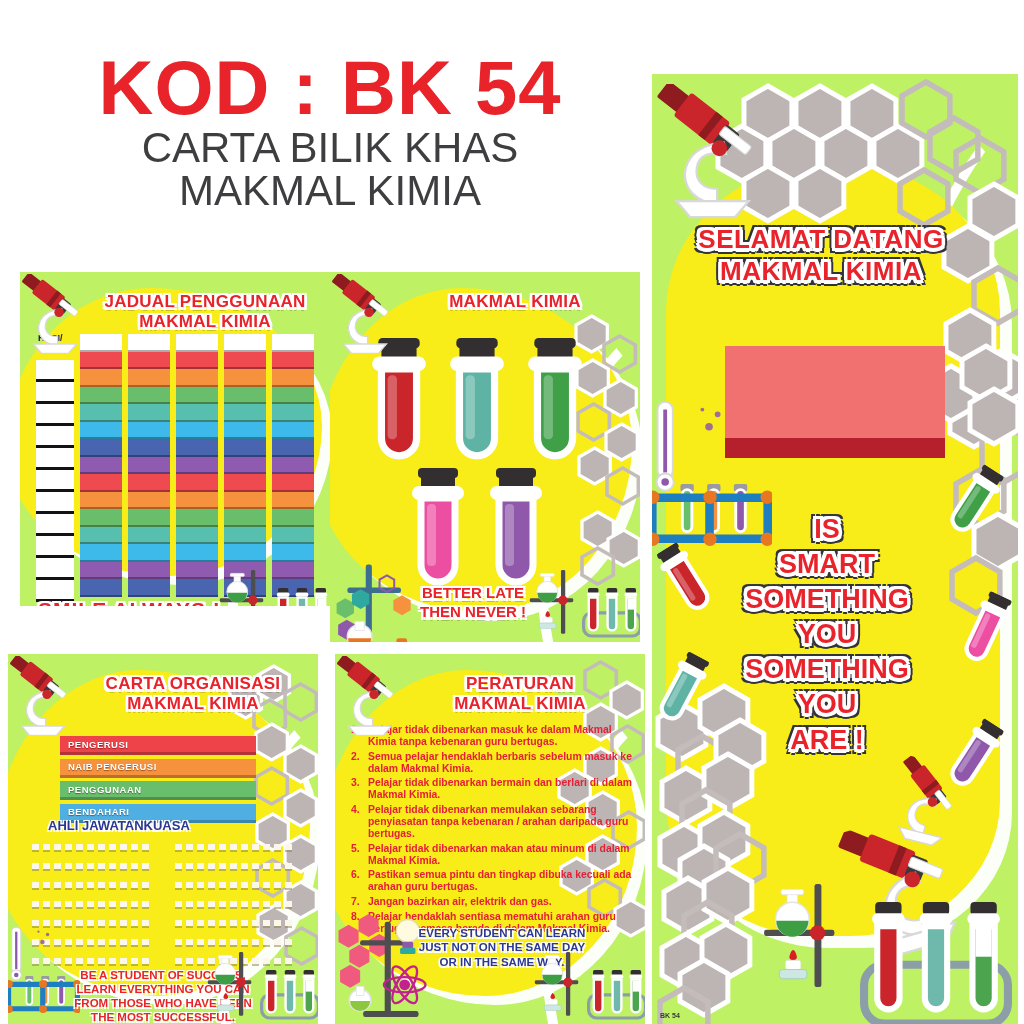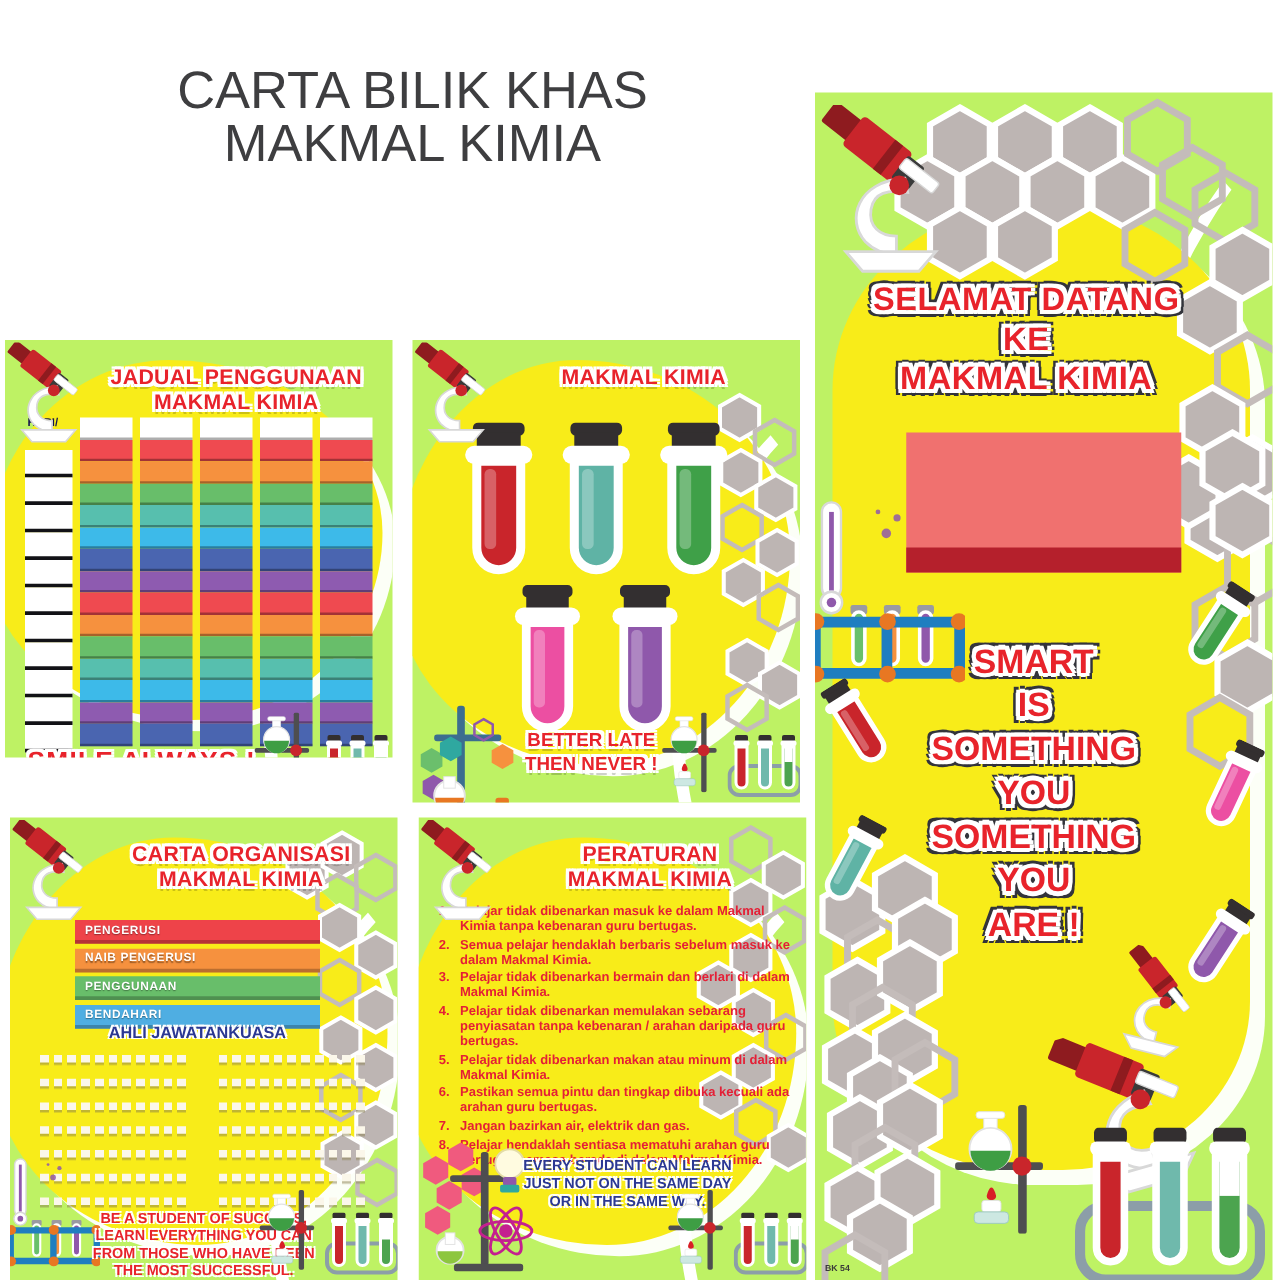--- a/index.html
+++ b/index.html
@@ -4,21 +4,21 @@
 <style>
   html,body{margin:0;padding:0;background:#ffffff;}
   .canvas{position:relative;width:1024px;height:1024px;background:#ffffff;overflow:hidden;
           font-family:"Liberation Sans",sans-serif;}
   
   .title-block{position:absolute;left:50px;top:50px;width:560px;text-align:center;}
   .title-code{font-size:76px;font-weight:bold;color:#e82329;line-height:1.0;letter-spacing:1px;}
   .title-sub{font-size:42px;color:#3e3e40;line-height:1.03;}
   
   .panel{position:absolute;background:#bef264;overflow:hidden;margin-top:44px;}
-  #p1{left:4px;top:228px;width:310px;height:334px;}
+  #p1{left:20px;top:228px;width:310px;height:334px;}
   #p2{left:330px;top:228px;width:310px;height:370px;}
   #p3{left:8px;top:610px;width:310px;height:372px;}
   #p4{left:335px;top:610px;width:310px;height:372px;}
   #poster{left:652px;top:30px;width:366px;height:956px;}
   .blob{position:absolute;z-index:1;background:#f8ec19;left:-14px;right:8px;top:16px;bottom:30px;
         border-radius:46% 54% 48% 52% / 55% 48% 52% 45%;
         box-shadow:10px 9px 0 rgba(255,255,255,.95);}
   #poster .blob{left:14px;right:18px;top:88px;bottom:94px;
         border-radius:165px 165px 150px 150px / 150px 150px 135px 135px;
         box-shadow:12px 12px 0 rgba(255,255,255,.95);}
@@ -60,21 +60,21 @@
   .tubes-bot{position:absolute;z-index:3;left:78px;top:196px;display:flex;gap:18px;}
   .p-footer-2{position:absolute;z-index:4;left:62px;top:312px;width:162px;text-align:center;
               font-size:15px;line-height:1.25;}
   .icon-hexstand{position:absolute;z-index:4;left:2px;top:288px;width:92px;}
   
   .org-bars{position:absolute;z-index:3;left:52px;top:82px;width:196px;}
   .org-bar{height:16px;margin-bottom:3.6px;display:flex;align-items:center;padding-left:8px;
            border-bottom:3px solid rgba(0,0,0,.24);}
   .org-bar span{color:#ffffff;font-size:9.5px;font-weight:bold;letter-spacing:.5px;
            text-shadow:0 1px 1px rgba(0,0,0,.4);}
-  .ahli{position:absolute;z-index:3;left:40px;top:164px;width:220px;text-align:center;font-size:13px;}
+  .ahli{position:absolute;z-index:3;left:40px;top:164px;width:220px;text-align:left;font-size:13px;}
   .dashes{position:absolute;z-index:3;left:24px;top:190px;width:262px;display:grid;
           grid-template-columns:1fr 1fr;column-gap:24px;row-gap:13px;}
   .dash{height:6px;background:repeating-linear-gradient(90deg,#fbf7ea 0 7px,rgba(0,0,0,0) 7px 11px);
         filter:drop-shadow(0 2px 0 rgba(135,125,75,.5));}
   .p-footer-3{position:absolute;z-index:4;left:58px;top:314px;width:194px;text-align:center;
               font-size:11.5px;line-height:1.22;}
   .icon-bluerack{position:absolute;z-index:4;left:-2px;top:272px;width:74px;}
   
   .rules{position:absolute;z-index:3;left:16px;top:70px;width:286px;list-style:none;margin:0;padding:0;}
   .rules li{display:flex;margin-bottom:3px;color:#e41f36;font-weight:bold;
@@ -223,20 +223,21 @@
       <circle cx="30" cy="112" r="14" fill="#ffffff" stroke="#e2e2e2" stroke-width="2"></circle>
       <path d="M17 113 a13 13 0 0 0 26 0 z" fill="#8dc63f"></path>
       <rect x="25" y="94" width="10" height="12" fill="#ffffff" stroke="#e2e2e2"></rect>
     </g>
   </defs>
 </svg>
 
 <div class="canvas">
 
   <div class="title-block">
+    <div class="title-code">KOD : BK 54</div>
     <div class="title-sub">CARTA BILIK KHAS</div>
     <div class="title-sub">MAKMAL KIMIA</div>
   </div>
 
   <div class="panel" id="p1">
     <div class="swoosh"></div>
     <div class="blob"></div>
     <svg class="scope-sm" viewBox="0 0 110 120">
         <use href="#g-scope"></use>
       </svg>
@@ -608,32 +609,31 @@
         <use href="#g-hex" transform="translate(10 860) scale(0.55)" class="hexF"></use>
         <use href="#g-hex" transform="translate(50 850) scale(0.55)" class="hexF"></use>
         <use href="#g-hex" transform="translate(28 886) scale(0.55)" class="hexF"></use>
         <use href="#g-hex" transform="translate(8 914) scale(0.55)" class="hexO"></use>
       </svg>
     <svg class="scope-big" viewBox="0 0 110 120">
         <use href="#g-scope"></use>
       </svg>
     <div class="welcome o-red-big">
         <div>SELAMAT DATANG</div>
-        <div>KE</div>
         <div>MAKMAL KIMIA</div>
       </div>
     <div class="board">
         <div class="board-strip"></div>
       </div>
     <svg class="poster-bluerack" viewBox="0 0 130 155">
         <use href="#g-bluerack"></use>
       </svg>
     <div class="smart o-red-big">
+        <div>IS</div>
         <div>SMART</div>
-        <div>IS</div>
         <div>SOMETHING</div>
         <div>YOU</div>
         <div>SOMETHING</div>
         <div>YOU</div>
         <div>ARE !</div>
       </div>
     <div class="side-tube" id="stube0"><svg viewBox="0 0 60 130" style="color: rgb(201, 37, 43); width: 100%;">
           <use href="#g-tube"></use>
         </svg></div>
     <div class="side-tube" id="stube1"><svg viewBox="0 0 60 130" style="color: rgb(95, 179, 165); width: 100%;">

